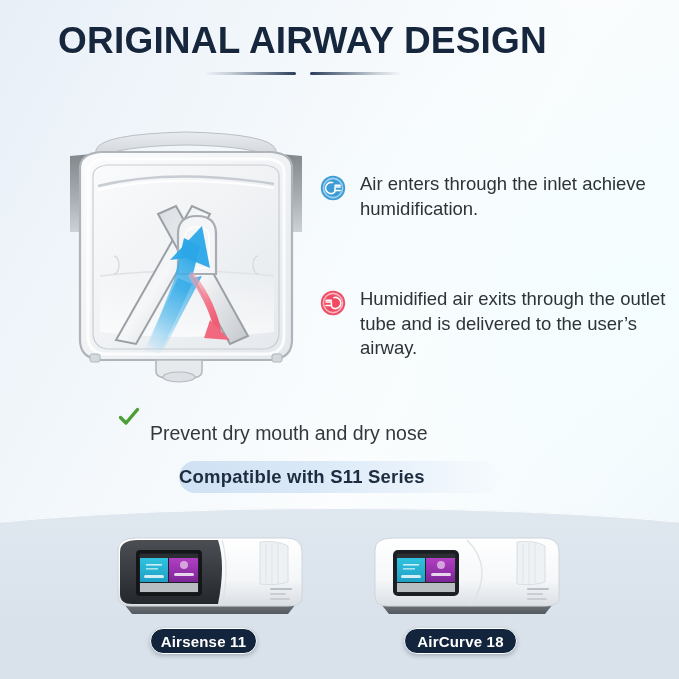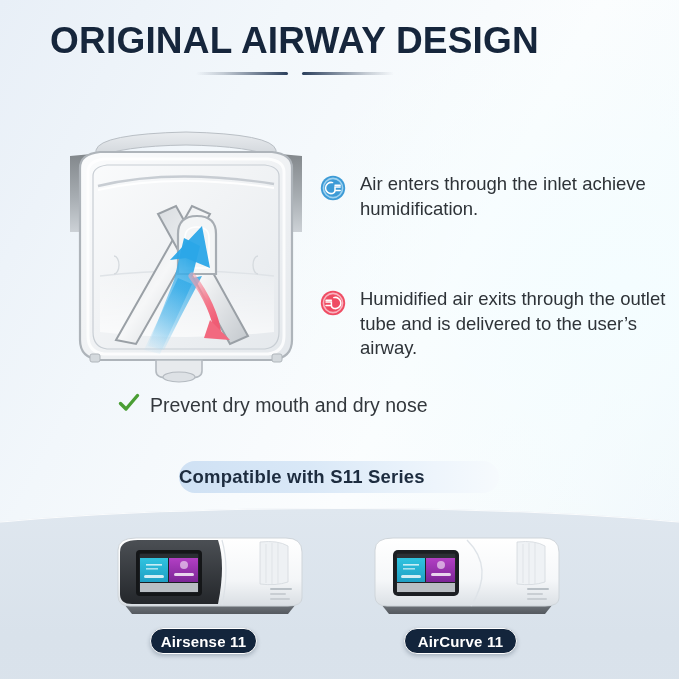--- a/index.html
+++ b/index.html
@@ -6,21 +6,21 @@
   html,body { width:679px; height:679px; }
   body {
     font-family:"Liberation Sans", sans-serif;
     position:relative; overflow:hidden;
     background:
       radial-gradient(ellipse 90% 70% at 92% 42%, #f4fdff 0%, rgba(244,253,255,0) 62%),
       linear-gradient(118deg, #e8eff7 0%, #f2f7fb 28%, #fbfdfe 58%, #f6fbfd 78%, #eef5fa 100%);
   }
 
   
-  .header { position:absolute; left:0; top:22px; width:589px; text-align:center; }
+  .header { position:absolute; left:8px; top:22px; width:589px; text-align:center; }
   .title {
     font-family:"Liberation Sans", sans-serif;
     font-size:37px; font-weight:bold; letter-spacing:0.2px;
     color:#16263c; line-height:1.05;
     text-shadow:0 1px 0 rgba(255,255,255,.7);
   }
   .sub-row { margin-top:11px; display:flex; align-items:center; justify-content:center; gap:14px; }
   .sub-line { height:3px; width:92px; border-radius:2px; }
   .sub-line.left  { background:linear-gradient(90deg, rgba(30,48,74,0) 0%, rgba(30,48,74,.22) 30%, #2b3f5c 100%); }
   .sub-line.right { background:linear-gradient(270deg, rgba(30,48,74,0) 0%, rgba(30,48,74,.22) 30%, #2b3f5c 100%); }
@@ -35,21 +35,21 @@
   .bullet { display:flex; align-items:flex-start; gap:14px; margin-bottom:24px; }
   .bullet .icon { flex:0 0 auto; margin-top:3px; }
   .bullet .btext {
     font-size:18.5px; line-height:1.33; color:#2e3338;
     font-family:"Liberation Sans", sans-serif;
   }
 
   
   .checks { position:absolute; left:118px; top:392px; width:500px; }
   .check-row { display:flex; align-items:center; gap:10px; margin-bottom:4px; }
-  .check-row .ctext { font-size:19.5px; color:#33383d; line-height:1.35; }
+  .check-row .ctext { font-size:19.5px; color:#33383d; line-height:1.35;margin-top:28px; }
 
   
   .badge {
     position:absolute; left:179px; top:461px; width:320px; height:32px;
     border-radius:16px;
     background:linear-gradient(90deg, #cfe1f4 0%, #d9e8f7 40%, #eef5fc 80%, #f6fafd 100%);
     display:flex; align-items:center; 
   }
   .badge span { font-size:18.5px; font-weight:bold; color:#1d2c3f; letter-spacing:.2px; }
 
@@ -312,14 +312,14 @@
       <line x1="162" y1="15" x2="162" y2="56"></line>
       <line x1="168" y1="15" x2="168" y2="56"></line>
     </g>
     <rect x="160" y="60" width="22" height="2" rx="1" fill="#b9c0c6"></rect>
     <rect x="160" y="65" width="16" height="2" rx="1" fill="#c9ced3"></rect>
     <rect x="160" y="70" width="20" height="2" rx="1" fill="#c9ced3"></rect>
   </svg>
 </div>
 
 <div class="dev-label" style="left:404px; top:628px; width:113px;">
-  <span>AirCurve 11</span>
+  <span>AirCurve 18</span>
 </div>
 
 </body></html>

